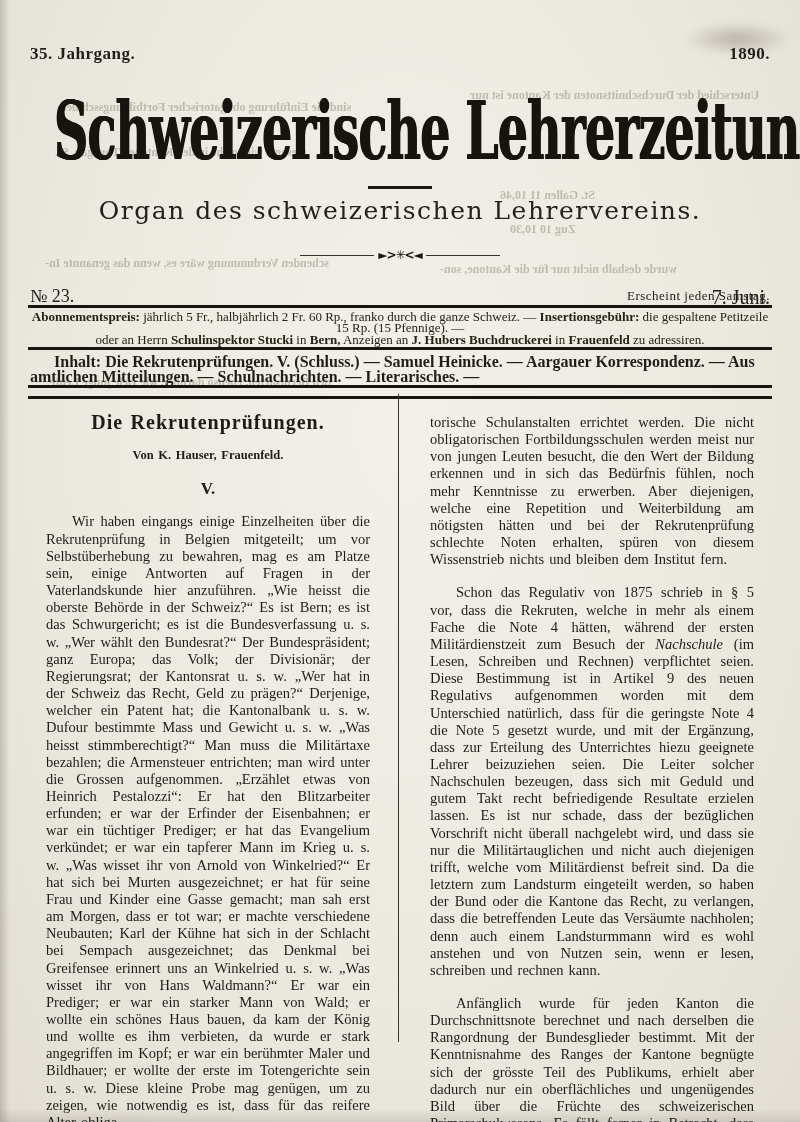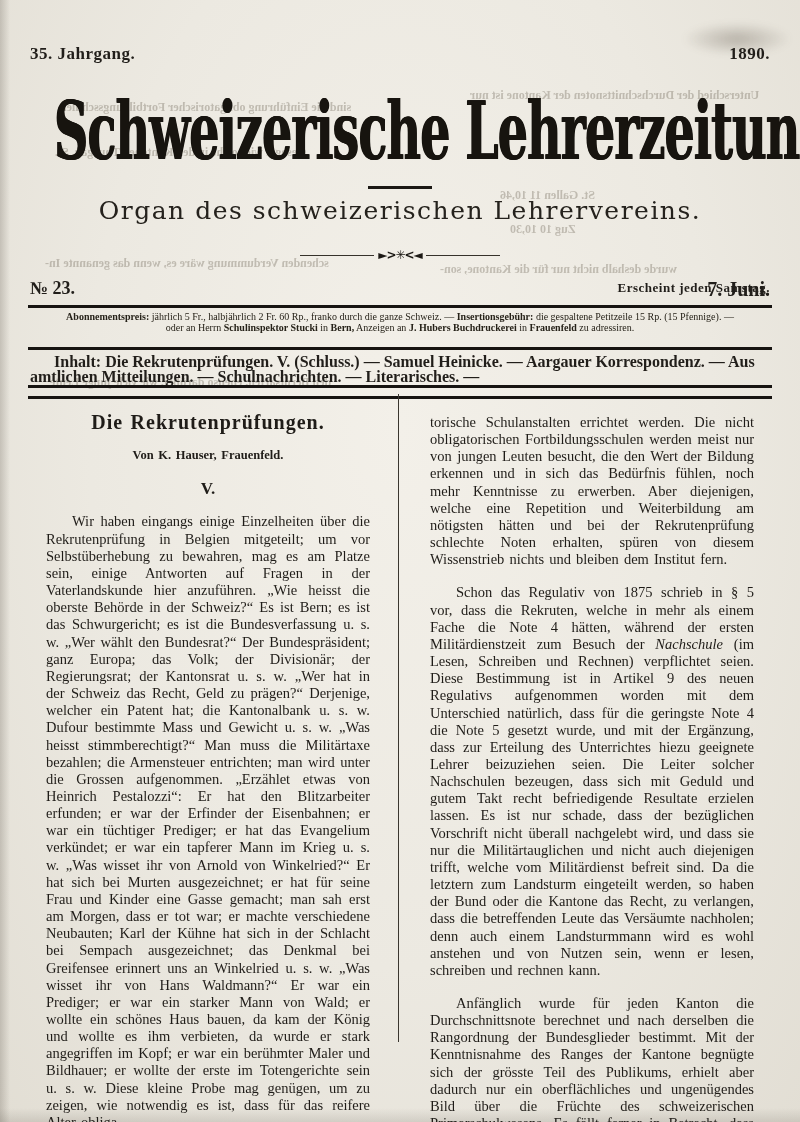--- a/index.html
+++ b/index.html
@@ -28,33 +28,33 @@
     text-shadow:.6px 0 0 #17140f,-.6px 0 0 #17140f;}
   .masthead-rule{position:absolute;top:186px;left:368px;width:64px;height:3px;background:#1b1814;}
   .subtitle{position:absolute;top:196px;left:0;width:800px;text-align:center;
     font-family:"DejaVu Serif",serif;font-size:25px;letter-spacing:1.5px;color:#25221d;}
 
   .ornament{position:absolute;top:248px;left:300px;width:200px;display:flex;align-items:center;}
   .ornament .line{flex:1;height:1px;background:#36322b;}
   .ornament .glyphs{font-family:"DejaVu Sans",sans-serif;font-size:12px;font-weight:bold;
     padding:0 4px;letter-spacing:-1px;color:#1b1814;}
 
-  .issue-row{position:absolute;top:278px;left:30px;right:30px;height:24px;font-weight:bold;}
+  .issue-row{position:absolute;top:286px;left:30px;right:30px;height:24px;font-weight:normal;}
   .issue-no{position:absolute;left:0;top:0;font-size:18px;}
   .pub-day{position:absolute;left:0;right:0;text-align:right;top:2px;font-size:13px;letter-spacing:.5px;}
   .issue-date{position:absolute;right:0;top:0;font-size:20px;}
 
   .rule{position:absolute;left:28px;right:28px;height:3px;background:#171411;}
   .rule.r1{top:305px;}
   .rule.r2{top:347px;}
   .double-rule{position:absolute;left:28px;right:28px;top:385px;height:8px;
     border-top:3px solid #171411;border-bottom:3px solid #171411;}
 
   .imprint{position:absolute;top:311px;left:30px;right:30px;text-align:center;
-    font-size:10px;line-height:11.4px;color:#262219;}
+    font-size:13px;line-height:11.4px;color:#262219;}
   .imprint b{font-weight:bold;}
 
   .inhalt{position:absolute;top:355px;left:30px;right:30px;font-weight:bold;
     font-size:16px;line-height:14.8px;text-indent:24px;text-align:left;}
 
   .col{position:absolute;top:398px;width:356px;font-size:14.5px;line-height:17.15px;
     text-align:justify;word-spacing:1.5px;color:#1f1c18;}
   .col-left{left:30px;}
   .col-right{left:414px;}
   .col-divider{position:absolute;left:398px;top:394px;width:1px;height:648px;background:#3a362f;}

